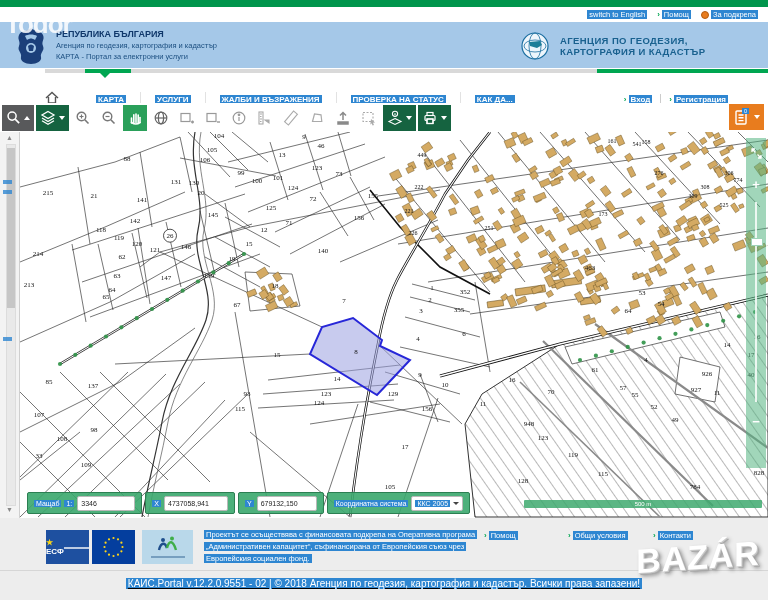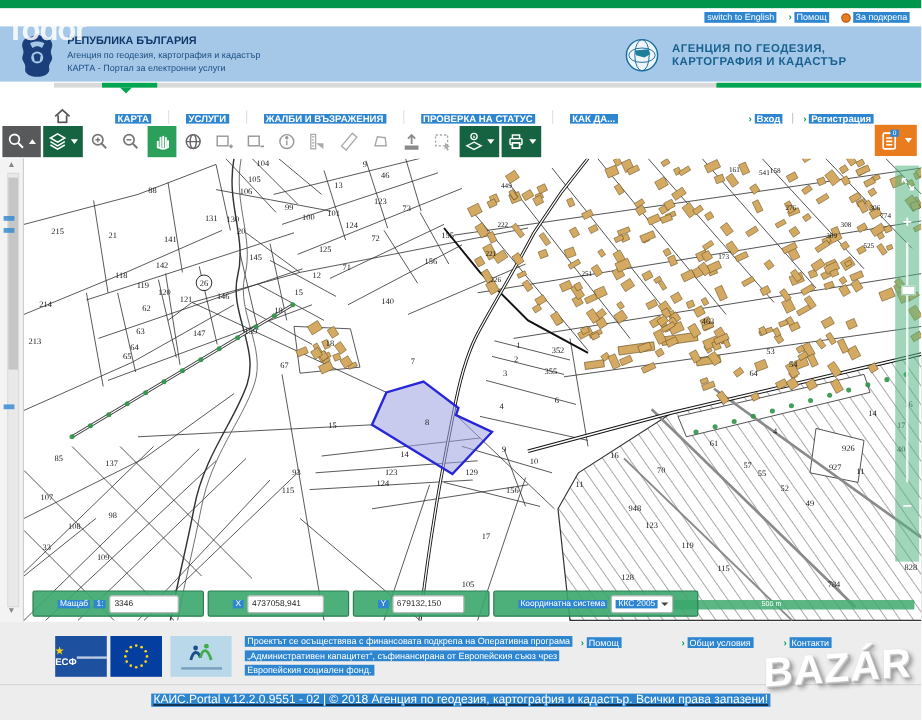--- a/index.html
+++ b/index.html
@@ -64,21 +64,21 @@
   .zoomstrip{left:746px;top:138px;width:20px;height:330px;background:rgba(84,180,130,.55);z-index:25;
              display:flex;flex-direction:column;align-items:center;color:#fff;}
   .zs-exp{margin-top:10px;font-size:9px;}
   .zs-plus{margin-top:16px;font-size:13px;font-weight:bold;}
   .zs-track{margin-top:10px;width:2px;height:200px;background:rgba(255,255,255,.8);position:relative;}
   .zs-thumb{position:absolute;left:-4px;top:36px;width:10px;height:6px;background:#fff;border:1px solid #9fd4b8;}
   .zs-minus{margin-top:12px;font-size:13px;font-weight:bold;}
   
   .statusbar{left:27px;top:492px;display:flex;gap:3px;z-index:30;}
   .pill{background:rgba(58,167,109,.9);border:1px solid #2c7f52;border-radius:2px;height:20px;
-        display:flex;align-items:center;gap:3px;padding:0 20px;font-size:7px;}
+        display:flex;align-items:center;gap:3px;padding:0 6px;font-size:7px;}
   .pill input{background:#fff;border:1px solid #b9b9b9;border-radius:2px;height:13px;font-size:7px;
               font-family:"Liberation Sans",sans-serif;color:#222;padding:0 3px;}
   .crs-sel{background:#fff;border:1px solid #b9b9b9;border-radius:2px;height:13px;display:flex;
            align-items:center;gap:3px;padding:0 3px;font-size:7px;color:#333;}
   .crs-car{width:0;height:0;border-left:3px solid transparent;border-right:3px solid transparent;border-top:3.5px solid #444;}
   .scalebar{left:524px;top:500px;width:238px;height:8px;background:rgba(62,169,110,.85);z-index:28;
             font-size:6px;color:#fff;text-align:center;line-height:8px;border-radius:1px;}
   
   .footer{left:0;top:518px;width:768px;height:82px;background:#ededed;}
   .lg{position:absolute;top:12px;height:34px;}

